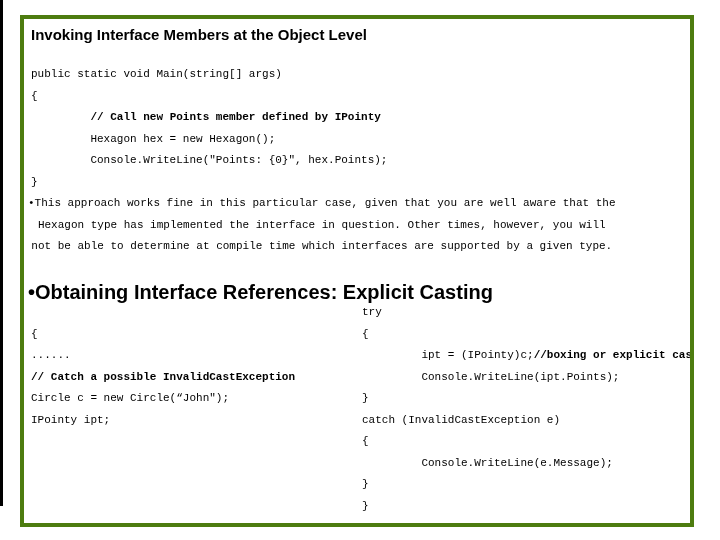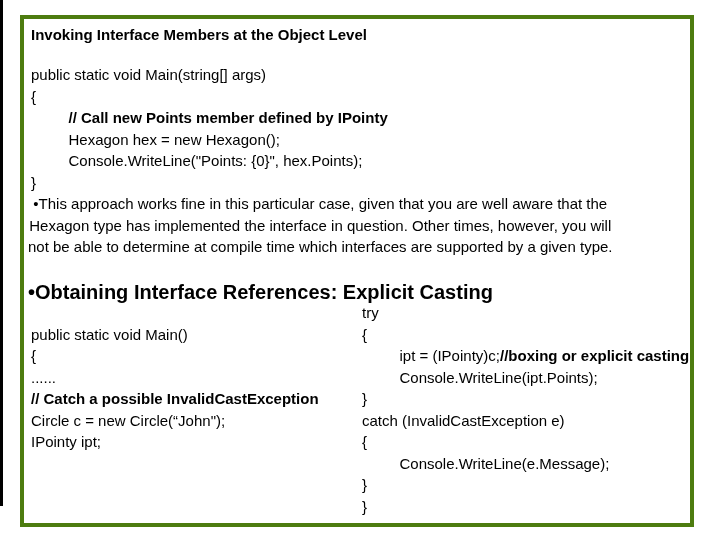--- a/index.html
+++ b/index.html
@@ -67,22 +67,23 @@
   }
   .code-column-right {
     position: absolute;
     left: 319px;
     top: 283px;
     margin-left: 19px;
   }
   .line {
     height: 21.5px;
     line-height: 21.5px;
-    font-size: 15px;
+    font-size: 11px;
     white-space: pre;
+    font-family: Liberation Mono, monospace;
   }
   .b {
     font-weight: bold;
   }
 </style>
 </head>
 <body>
 
 <div class="edge-strip"></div>
 
@@ -101,21 +102,20 @@
   <div class="paragraph-block" id="paragraph-block">
       <div class="line"><span>•This approach works fine in this particular case, given that you are well aware that the</span></div>
       <div class="line"><span>Hexagon type has implemented the interface in question. Other times, however, you will</span></div>
       <div class="line"><span>not be able to determine at compile time which interfaces are supported by a given type.</span></div>
     </div>
 
   <div class="section-heading">•Obtaining Interface References: Explicit Casting</div>
 
   <div class="code-column-left" id="code-column-left">
       <div class="line"><span>&nbsp;</span></div>
-      <div class="line"><span>public static void Main()</span></div>
       <div class="line"><span>{</span></div>
       <div class="line"><span>......</span></div>
       <div class="line"><span class="b">// Catch a possible InvalidCastException</span></div>
       <div class="line"><span>Circle c = new Circle(“John");</span></div>
       <div class="line"><span>IPointy ipt;</span></div>
       <div class="line"><span>&nbsp;</span></div>
       <div class="line"><span>&nbsp;</span></div>
       <div class="line"><span>&nbsp;</span></div>
     </div>
 

